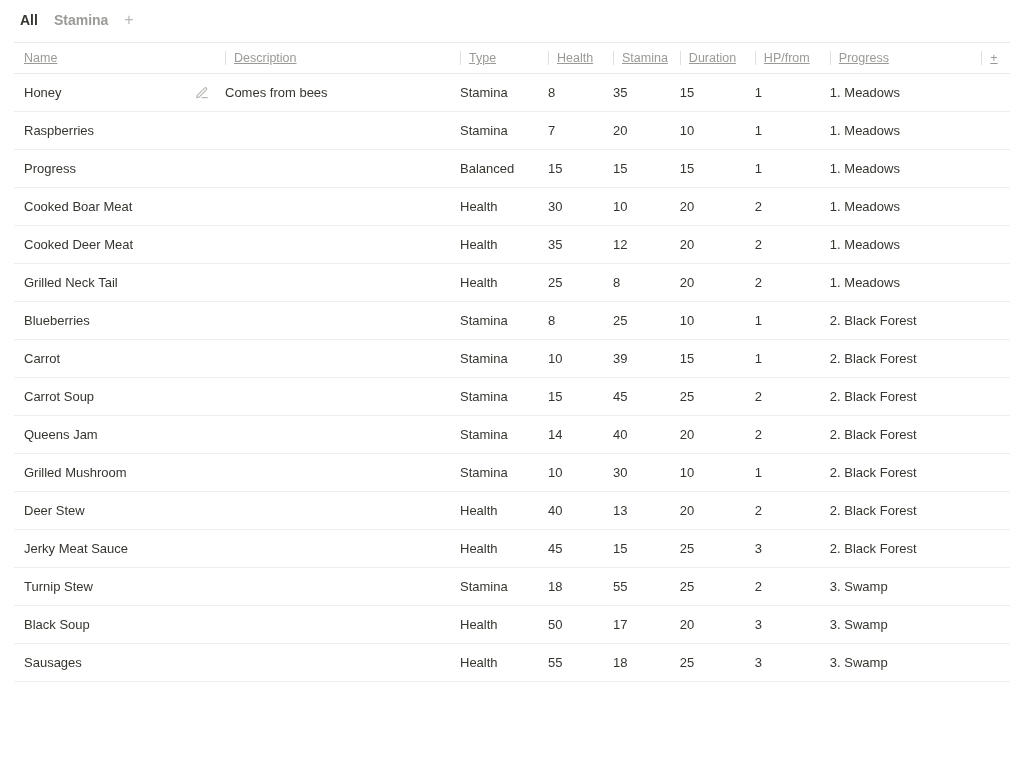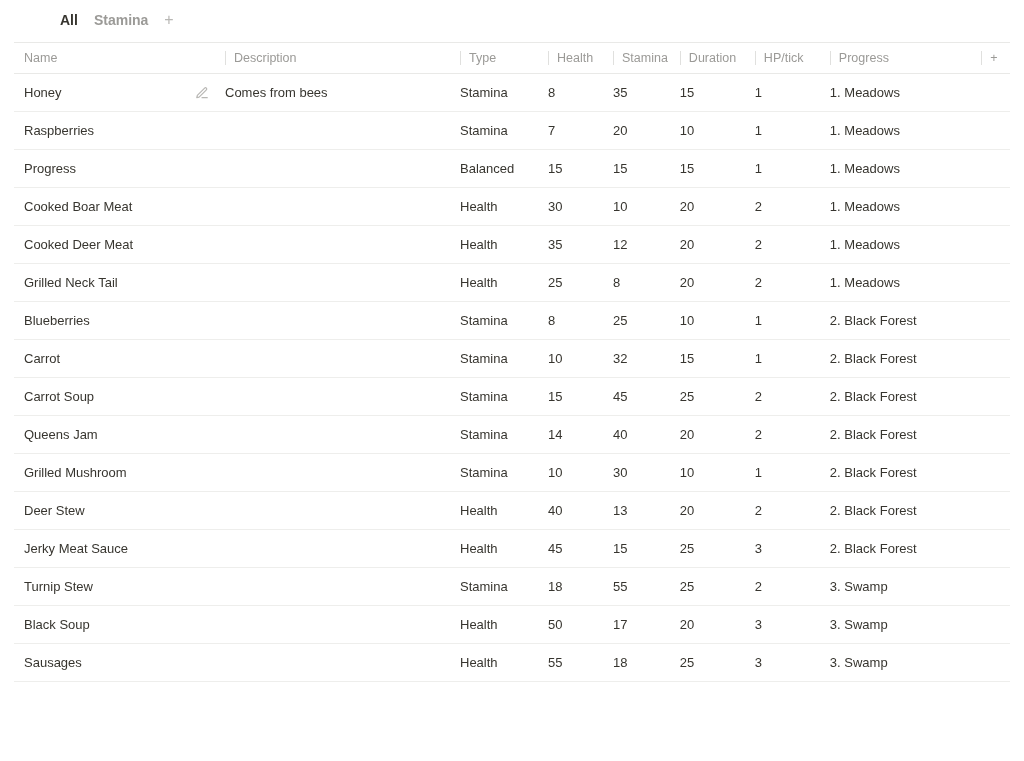--- a/index.html
+++ b/index.html
@@ -17,39 +17,40 @@
     gap: 16px;
     margin-bottom: 14px;
     padding-left: 6px;
   }
   .tab {
     font-size: 14px;
     font-weight: 600;
     cursor: pointer;
     color: #9b9a97;
   }
-  .tab.active { color: #37352f; margin-left: 40px; }
+  .tab.active { color: #37352f; }
   .plus-tab {
     color: #b8b7b4;
     font-size: 16px;
     line-height: 1;
     cursor: pointer;
     font-weight: 400;
   }
   .table {
     width: 100%;
     border-collapse: collapse;
   }
   .head-row td {
     font-size: 12.5px;
     color: #9b9a97;
     padding: 8px 6px;
     border-bottom: 1px solid #e9e9e7;
     border-top: 1px solid #e9e9e7;
     white-space: nowrap;
+    text-decoration: underline;
   }
   .head-row td.sep::before {
     content: "";
     display: inline-block;
     width: 1px;
     height: 14px;
     background: #e0e0de;
     margin-right: 8px;
     vertical-align: -3px;
   }
@@ -102,21 +103,21 @@
 
 <table class="table">
   <tbody id="tbody">
     <tr class="head-row">
       <td class="name-cell">Name</td>
       <td class="desc-cell sep"><span>Description</span></td>
       <td class="type-cell sep"><span>Type</span></td>
       <td class="num-cell sep"><span>Health</span></td>
       <td class="num-cell sep"><span>Stamina</span></td>
       <td class="dur-cell sep"><span>Duration</span></td>
-      <td class="hptick-cell sep"><span>HP/tick</span></td>
+      <td class="hptick-cell sep"><span>HP/from</span></td>
       <td class="prog-cell sep"><span>Progress</span></td>
       <td class="add-cell sep head-plus">+</td>
     </tr>
   <tr class="body-row">
         <td class="name-cell">Honey<span class="edit-icon">
             <svg width="14" height="14" viewBox="0 0 24 24" fill="none" stroke="currentColor" stroke-width="2" stroke-linecap="round" stroke-linejoin="round">
               <path d="M12 20h9"></path>
               <path d="M16.5 3.5a2.12 2.12 0 0 1 3 3L7 19l-4 1 1-4Z"></path>
             </svg>
           </span></td>
@@ -193,21 +194,21 @@
         <td class="dur-cell">10</td>
         <td class="hptick-cell">1</td>
         <td class="prog-cell prog-blackforest">2. Black Forest</td>
         <td class="add-cell"></td>
       </tr>
       <tr class="body-row">
         <td class="name-cell">Carrot</td>
         <td class="desc-cell"></td>
         <td class="type-cell type-stamina">Stamina</td>
         <td class="num-cell">10</td>
-        <td class="num-cell">32</td>
+        <td class="num-cell">39</td>
         <td class="dur-cell">15</td>
         <td class="hptick-cell">1</td>
         <td class="prog-cell prog-blackforest">2. Black Forest</td>
         <td class="add-cell"></td>
       </tr>
       <tr class="body-row">
         <td class="name-cell">Carrot Soup</td>
         <td class="desc-cell"></td>
         <td class="type-cell type-stamina">Stamina</td>
         <td class="num-cell">15</td>

